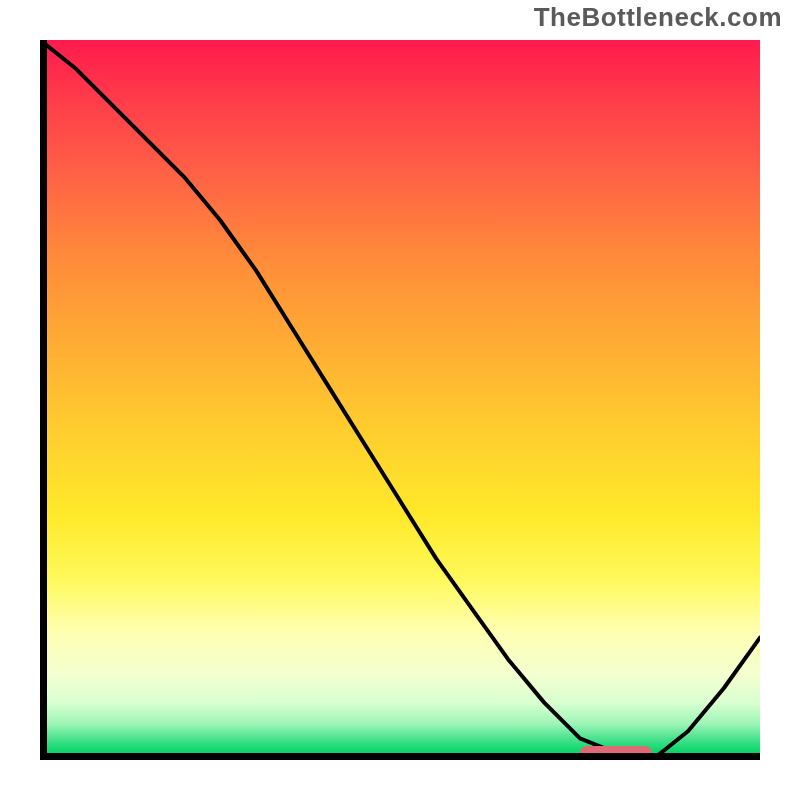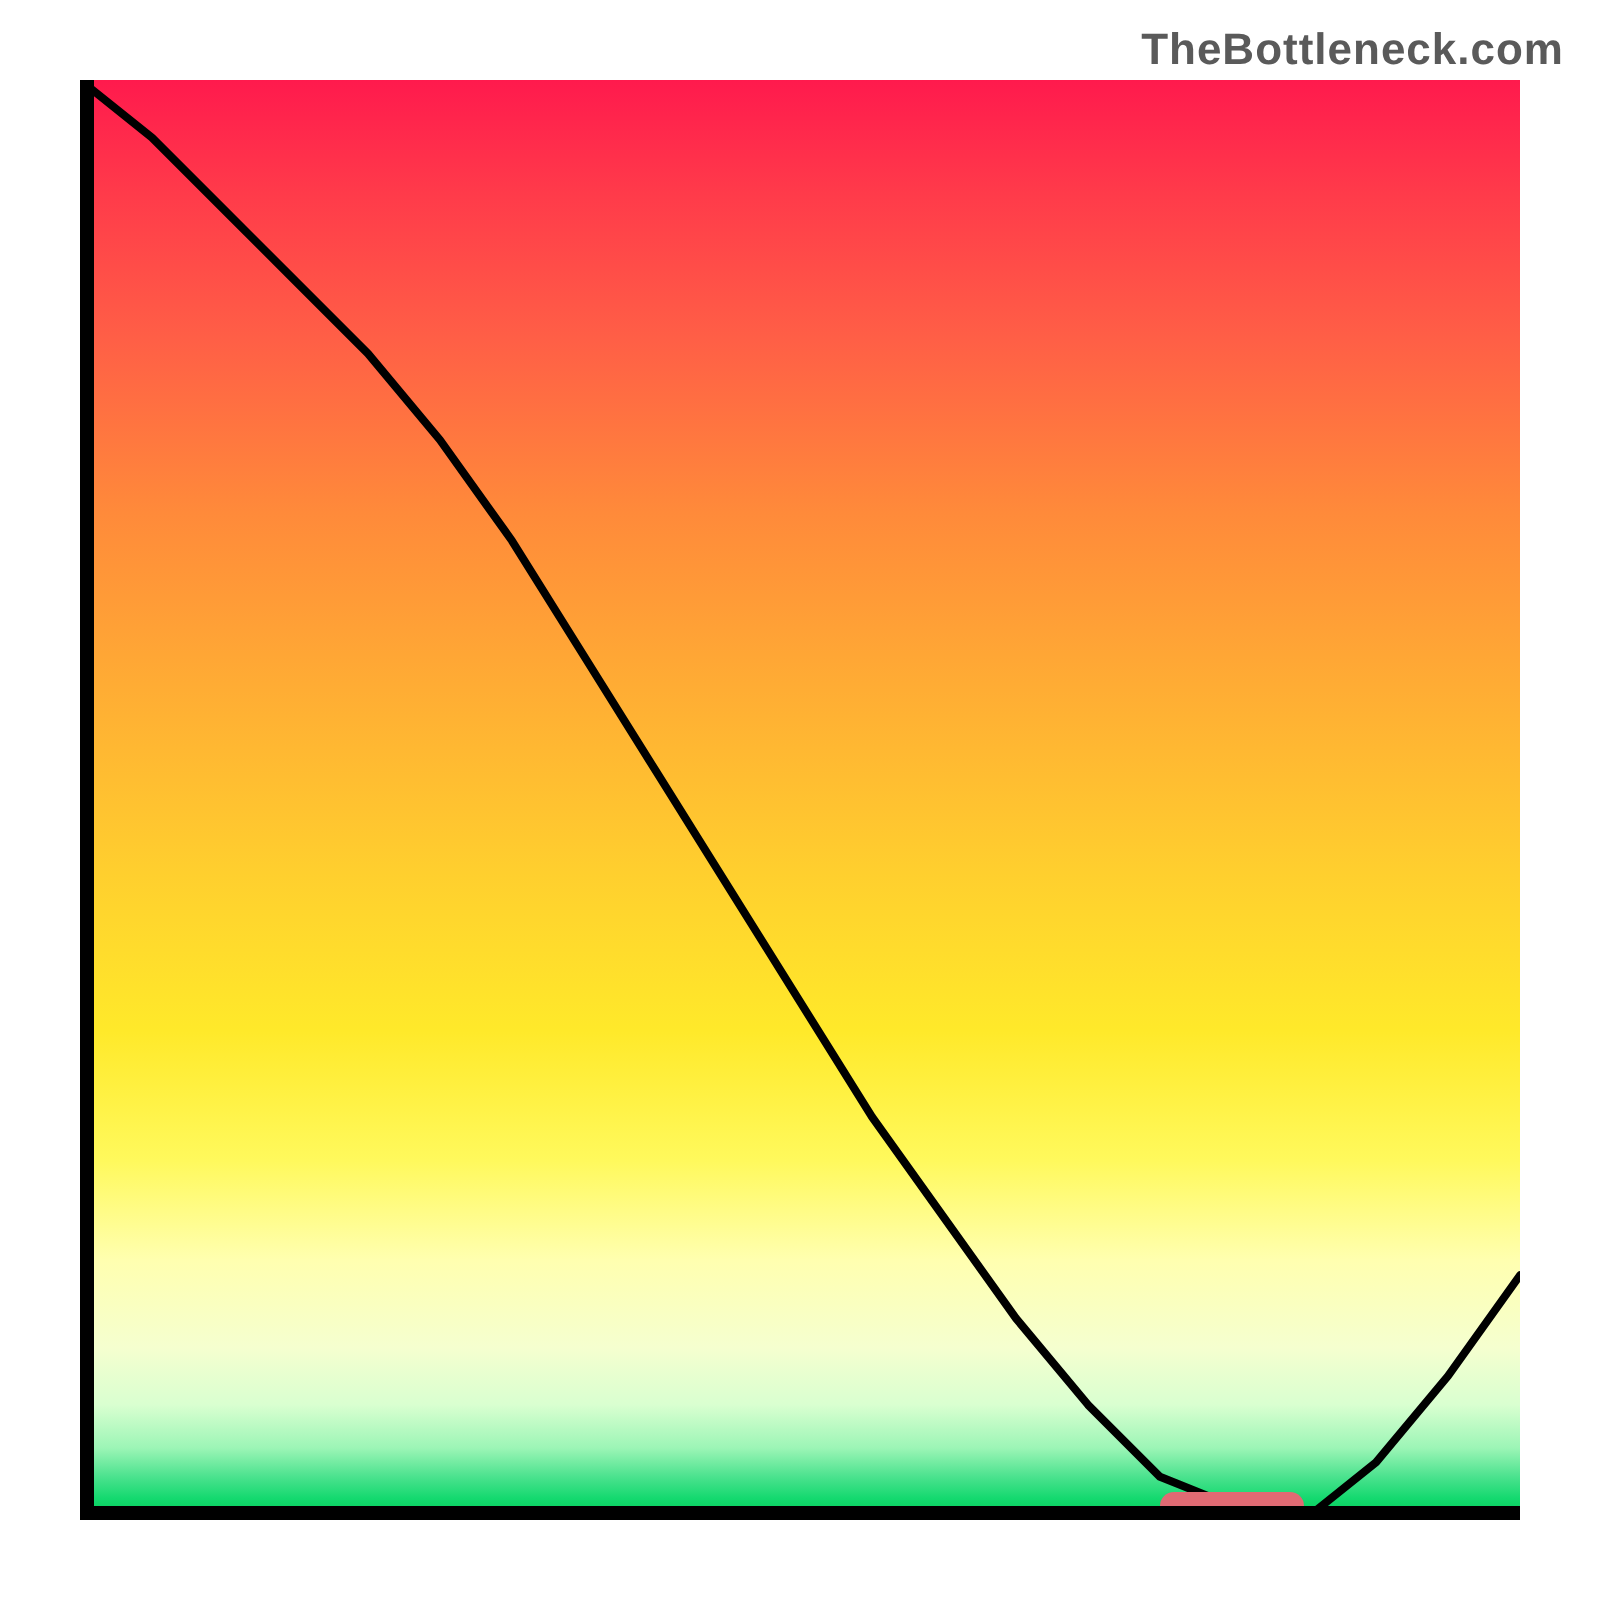--- a/index.html
+++ b/index.html
@@ -36,23 +36,23 @@
     pointer-events: none;
   }
   svg.curve {
     position: absolute;
     left: 40px; top: 40px;
     width: 720px; height: 720px;
     pointer-events: none;
   }
   .watermark {
     position: absolute;
-    top: 12px; right: 18px;
+    top: 2px; right: 18px;
     font-family: Arial, Helvetica, sans-serif;
-    font-size: 22px;
+    font-size: 26px;
     font-weight: 600;
     color: #5a5a5a;
     letter-spacing: 0.5px;
   }
   .marker {
     position: absolute;
     height: 14px;
     border-radius: 7px;
     background: #e06a73;
   }

